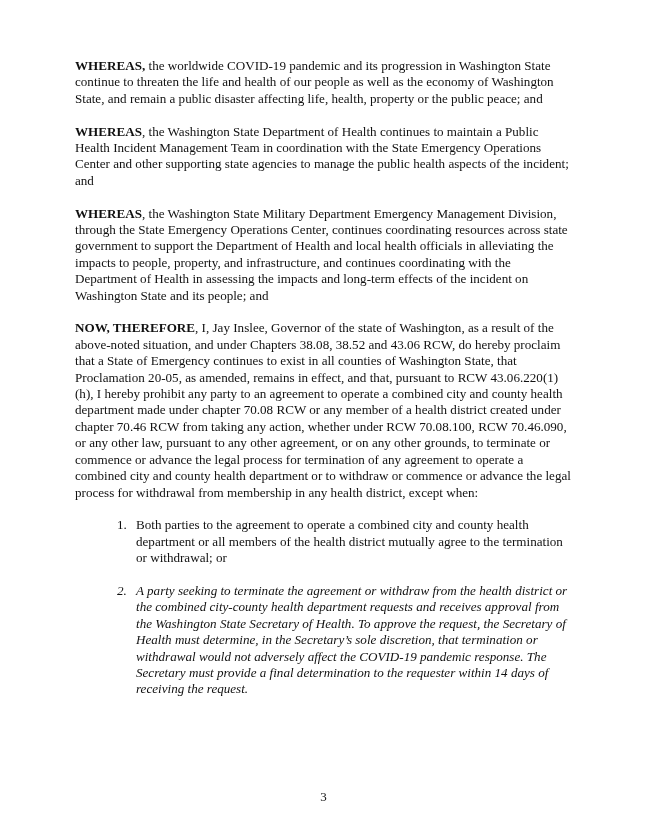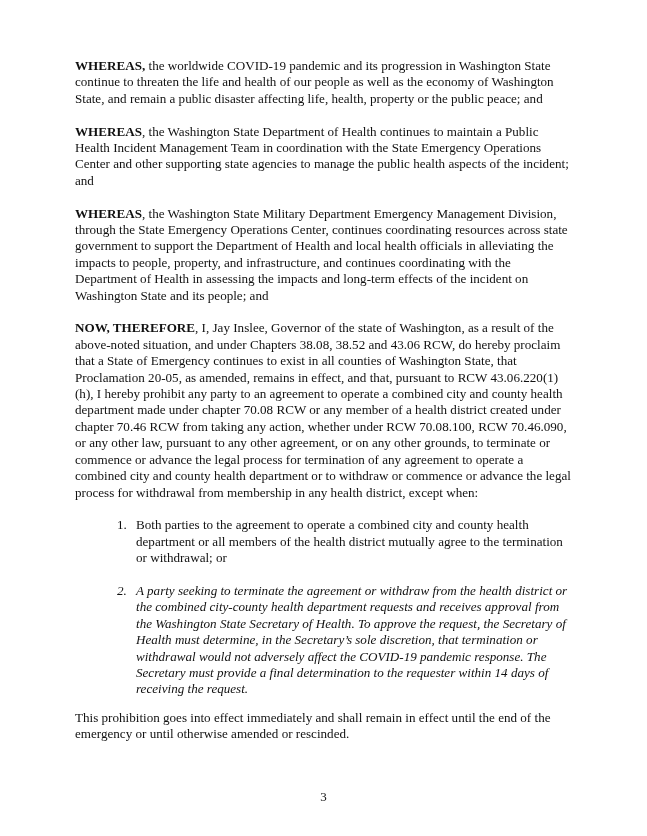--- a/index.html
+++ b/index.html
@@ -6,37 +6,36 @@
   body { width: 647px; height: 836px; position: relative; overflow: hidden; }
   .page {
     position: absolute; left: 0; top: 0; width: 560px; height: 836px;
     background: #ffffff; color: #111111;
     font-family: "Liberation Serif", "DejaVu Serif", serif;
     font-size: 13.1px; line-height: 16.4px;
   }
   .content { position: absolute; left: 75px; top: 58px; width: 500px; }
   p { margin: 0 0 16.4px 0; }
   b { font-weight: bold; }
-  ol { margin: 0 0 12px 0; padding-left: 55px; }
+  ol { margin: 0 0 19px 0; padding-left: 55px; }
   ol li { padding-left: 6px; margin-bottom: 16.4px; }
   ol li:last-child { margin-bottom: 0; font-style: italic; }
   .pagenum {
     position: absolute; top: 789px; left: 0; width: 647px; text-align: center;
     font-family: "Liberation Serif", "DejaVu Serif", serif; font-size: 13px;
   }
 </style>
 </head>
 <body>
 
 <div class="page">
   <div class="content">
     <p><b>WHEREAS,</b><span> the worldwide COVID-19 pandemic and its progression in Washington State continue to threaten the life and health of our people as well as the economy of Washington State, and remain a public disaster affecting life, health, property or the public peace; and</span></p>
     <p><b>WHEREAS</b><span>, the Washington State Department of Health continues to maintain a Public Health Incident Management Team in coordination with the State Emergency Operations Center and other supporting state agencies to manage the public health aspects of the incident; and</span></p>
     <p><b>WHEREAS</b><span>, the Washington State Military Department Emergency Management Division, through the State Emergency Operations Center, continues coordinating resources across state government to support the Department of Health and local health officials in alleviating the impacts to people, property, and infrastructure, and continues coordinating with the Department of Health in assessing the impacts and long-term effects of the incident on Washington State and its people; and</span></p>
     <p><b>NOW, THEREFORE</b><span>, I, Jay Inslee, Governor of the state of Washington, as a result of the above-noted situation, and under Chapters 38.08, 38.52 and 43.06 RCW, do hereby proclaim that a State of Emergency continues to exist in all counties of Washington State, that Proclamation 20-05, as amended, remains in effect, and that, pursuant to RCW 43.06.220(1)(h), I hereby prohibit any party to an agreement to operate a combined city and county health department made under chapter 70.08 RCW or any member of a health district created under chapter 70.46 RCW from taking any action, whether under RCW 70.08.100, RCW 70.46.090, or any other law, pursuant to any other agreement, or on any other grounds, to terminate or commence or advance the legal process for termination of any agreement to operate a combined city and county health department or to withdraw or commence or advance the legal process for withdrawal from membership in any health district, except when:</span></p>
     <ol>
       <li>Both parties to the agreement to operate a combined city and county health department or all members of the health district mutually agree to the termination or withdrawal; or</li>
       <li>A party seeking to terminate the agreement or withdraw from the health district or the combined city-county health department requests and receives approval from the Washington State Secretary of Health. To approve the request, the Secretary of Health must determine, in the Secretary’s sole discretion, that termination or withdrawal would not adversely affect the COVID-19 pandemic response. The Secretary must provide a final determination to the requester within 14 days of receiving the request.</li>
     </ol>
-    <p>This prohibition goes into effect immediately and shall remain in effect until the end of the emergency or until otherwise amended or rescinded.</p>
   </div>
   <div class="pagenum">3</div>
 </div>
 
 </body></html>

